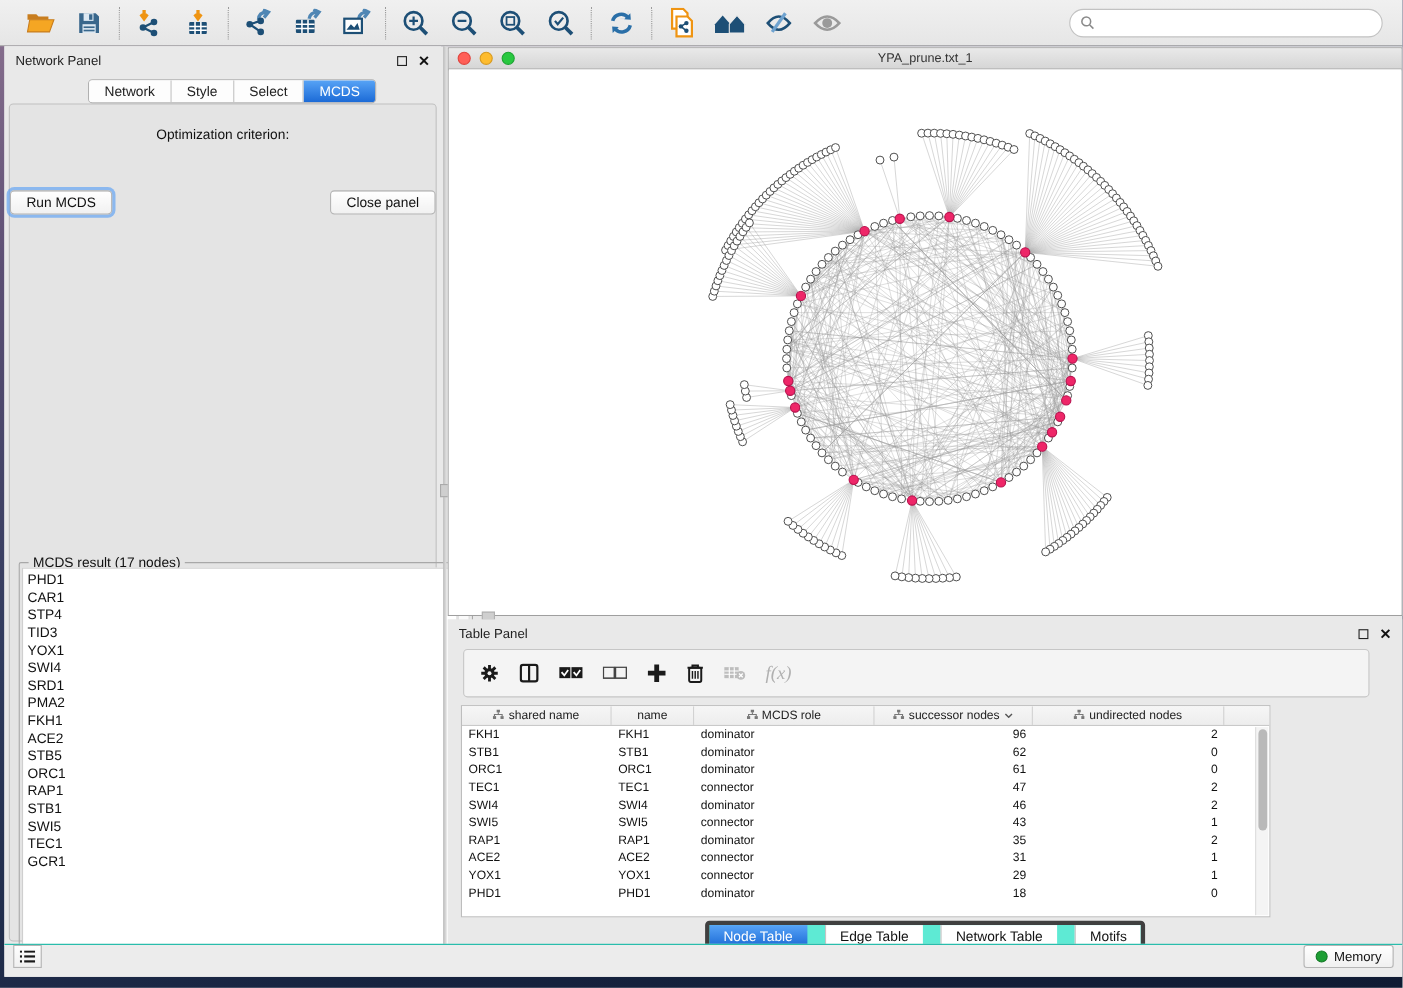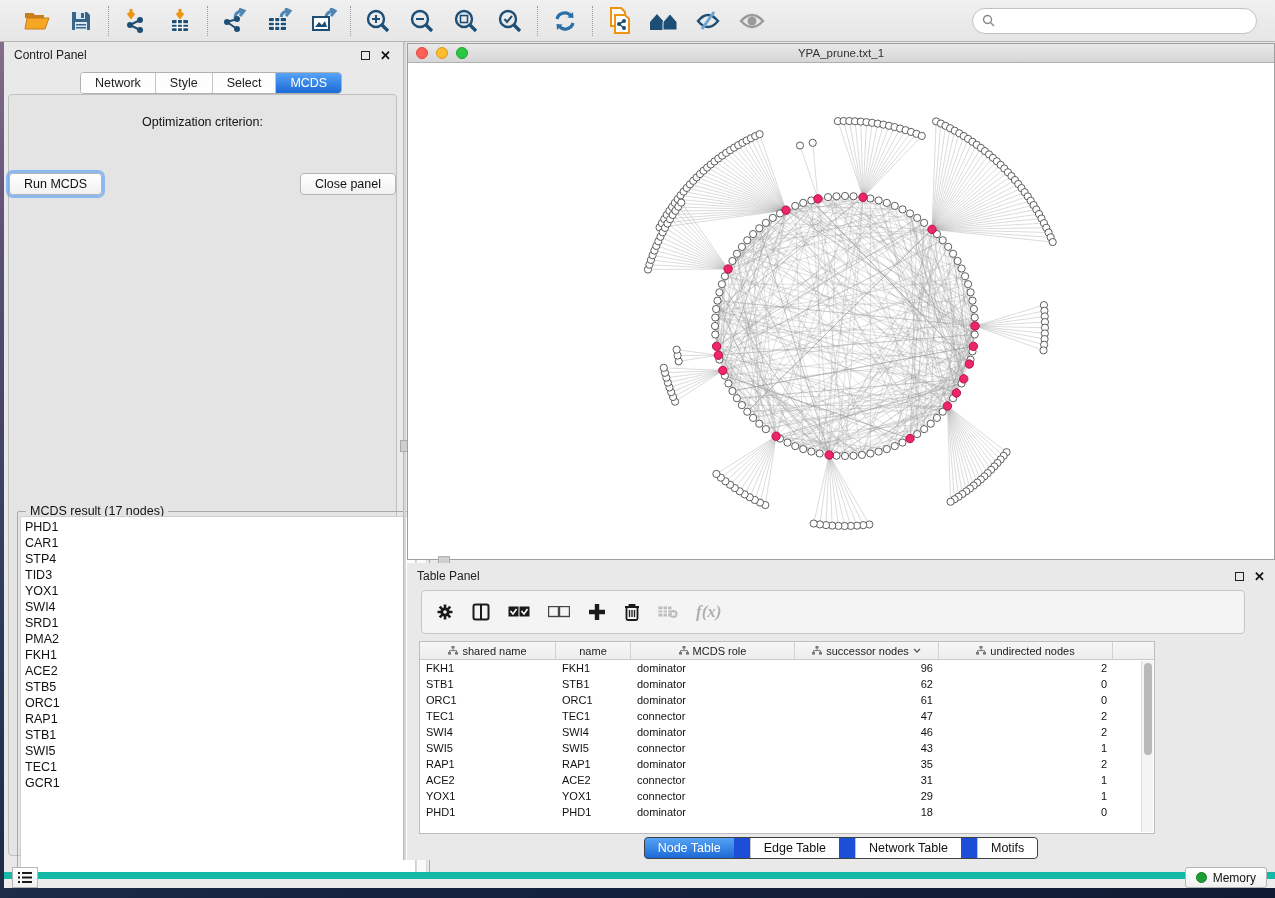--- a/index.html
+++ b/index.html
@@ -71,45 +71,45 @@
   .tl { width:12px; height:12px; border-radius:50%; margin-left:8px; }
   .tl.red{ background:#ff5f57; border:1px solid #e0443e; }
   .tl.yellow{ background:#febc2e; border:1px solid #d89b21; }
   .tl.green{ background:#28c840; border:1px solid #1ea433; }
   .net-title { position:absolute; left:0; right:0; text-align:center; font-size:11.5px; color:#333; }
   .net-canvas { position:absolute; left:0; top:20px; right:0; bottom:0; background:#fff; overflow:hidden; }
 
   
   .table-panel { position:absolute; left:403px; top:521px; width:868px; height:297px; background:#e9e9e9; }
   .tp-toolbar { position:absolute; left:14px; top:27px; width:824px; height:44px; background:#f4f4f4;
-    border:1px solid #c6c6c6; border-radius:4px; display:flex; align-items:center; gap:18px; padding:0 14px;font-weight:bold; }
+    border:1px solid #c6c6c6; border-radius:4px; display:flex; align-items:center; gap:18px; padding:0 14px; }
   .tp-icon { display:flex; align-items:center; justify-content:center; }
   .fx-label { font-size:17px; color:#b0b0b0; font-family:"Liberation Serif",serif; font-style:italic; }
   .ntable { position:absolute; left:12px; top:78px; width:736px; height:193px; background:#fff;
     border:1px solid #bdbdbd; overflow:hidden; }
   .thead { display:flex; height:18px; background:linear-gradient(#f6f6f6,#ededed); border-bottom:1px solid #c9c9c9; }
   .thcell { display:flex; align-items:center; justify-content:center; gap:4px; font-size:11px; color:#222;
     border-right:1px solid #d2d2d2; }
   .h-shared{ width:136px; } .h-name{ width:75px; } .h-role{ width:164px; }
   .h-succ{ width:144px; } .h-pred{ width:174px; }
   .trow { display:flex; height:16px; align-items:center; }
   .tcell { font-size:11px; color:#111; padding:0 6px; white-space:nowrap; }
   .c-shared{ width:136px; } .c-name{ width:75px; } .c-role{ width:164px; }
   .c-succ{ width:144px; text-align:right; } .c-pred{ width:174px; text-align:right; }
   .tscroll { position:absolute; right:1px; top:19px; width:12px; bottom:1px; background:#f4f4f4; border-left:1px solid #ddd; }
   .tthumb { position:absolute; left:1.5px; top:2px; width:8px; height:92px; border-radius:4px; background:#b9b9b9; }
   .bot-tabs { position:absolute; left:0; right:0; top:274px; display:flex; justify-content:center; }
-  .bot-tabs-inner { display:flex; border:1px solid #404040; border-radius:4px; overflow:hidden; background:#1d4ed8;gap:16px; }
+  .bot-tabs-inner { display:flex; border:4px solid #404040; border-radius:4px; overflow:hidden; background:#5eead4;gap:16px; }
   .btab { padding:3px 13px; font-size:12.5px; color:#111; border-left:1px solid #c4c4c4; background:#fff; }
   .btab:first-child{ border-left:none; }
   .btab.sel { background:linear-gradient(#57a3f6,#1b6ad6); color:#fff; }
 
   
-  .statusbar { position:absolute; left:0; bottom:0; width:1271px; height:16px; background:#ececec;
-    border-top:7px solid #14b8a6; display:flex; align-items:flex-end; padding:0 8px; }
+  .statusbar { position:absolute; left:0; bottom:0; width:1271px; height:30px; background:#ececec;
+    border-top:1px solid #14b8a6; display:flex; align-items:flex-start; padding:0 8px; }
   .list-btn { width:26px; height:21px; background:linear-gradient(#fff,#f0f0f0); border:1px solid #b5b5b5;
     display:flex; align-items:center; justify-content:center; }
   .mem-btn { margin-left:auto; height:21px; background:linear-gradient(#fff,#f0f0f0); border:1px solid #b5b5b5;
     border-radius:3px; display:flex; align-items:center; gap:6px; padding:0 10px; font-size:12px; color:#111; }
   .mem-dot { width:11px; height:11px; border-radius:50%; background:#1d9e34; border:1px solid #157a27; }
 </style>
 </head>
 <body>
 
 <div class="toolbar">
@@ -263,21 +263,21 @@
         <path d="M8.5 8.5 l3.5 3.5" stroke="#8a8a8a" stroke-width="1.4"></path>
       </svg>
     <input type="text" placeholder="" style="">
   </div>
 </div>
 
 <div class="app-area">
 
   <div class="control-panel">
     <div class="panel-titlebar">
-      <span class="panel-title">Control Panel</span>
+      <span class="panel-title">Network Panel</span>
       <span class="win-mini">
         <span class="float-box"></span>
         <span class="close-x">✕</span>
       </span>
     </div>
     <div class="seg-tabs">
       <span class="seg-tab">Network</span>
       <span class="seg-tab">Style</span>
       <span class="seg-tab">Select</span>
       <span class="seg-tab sel">MCDS</span>

